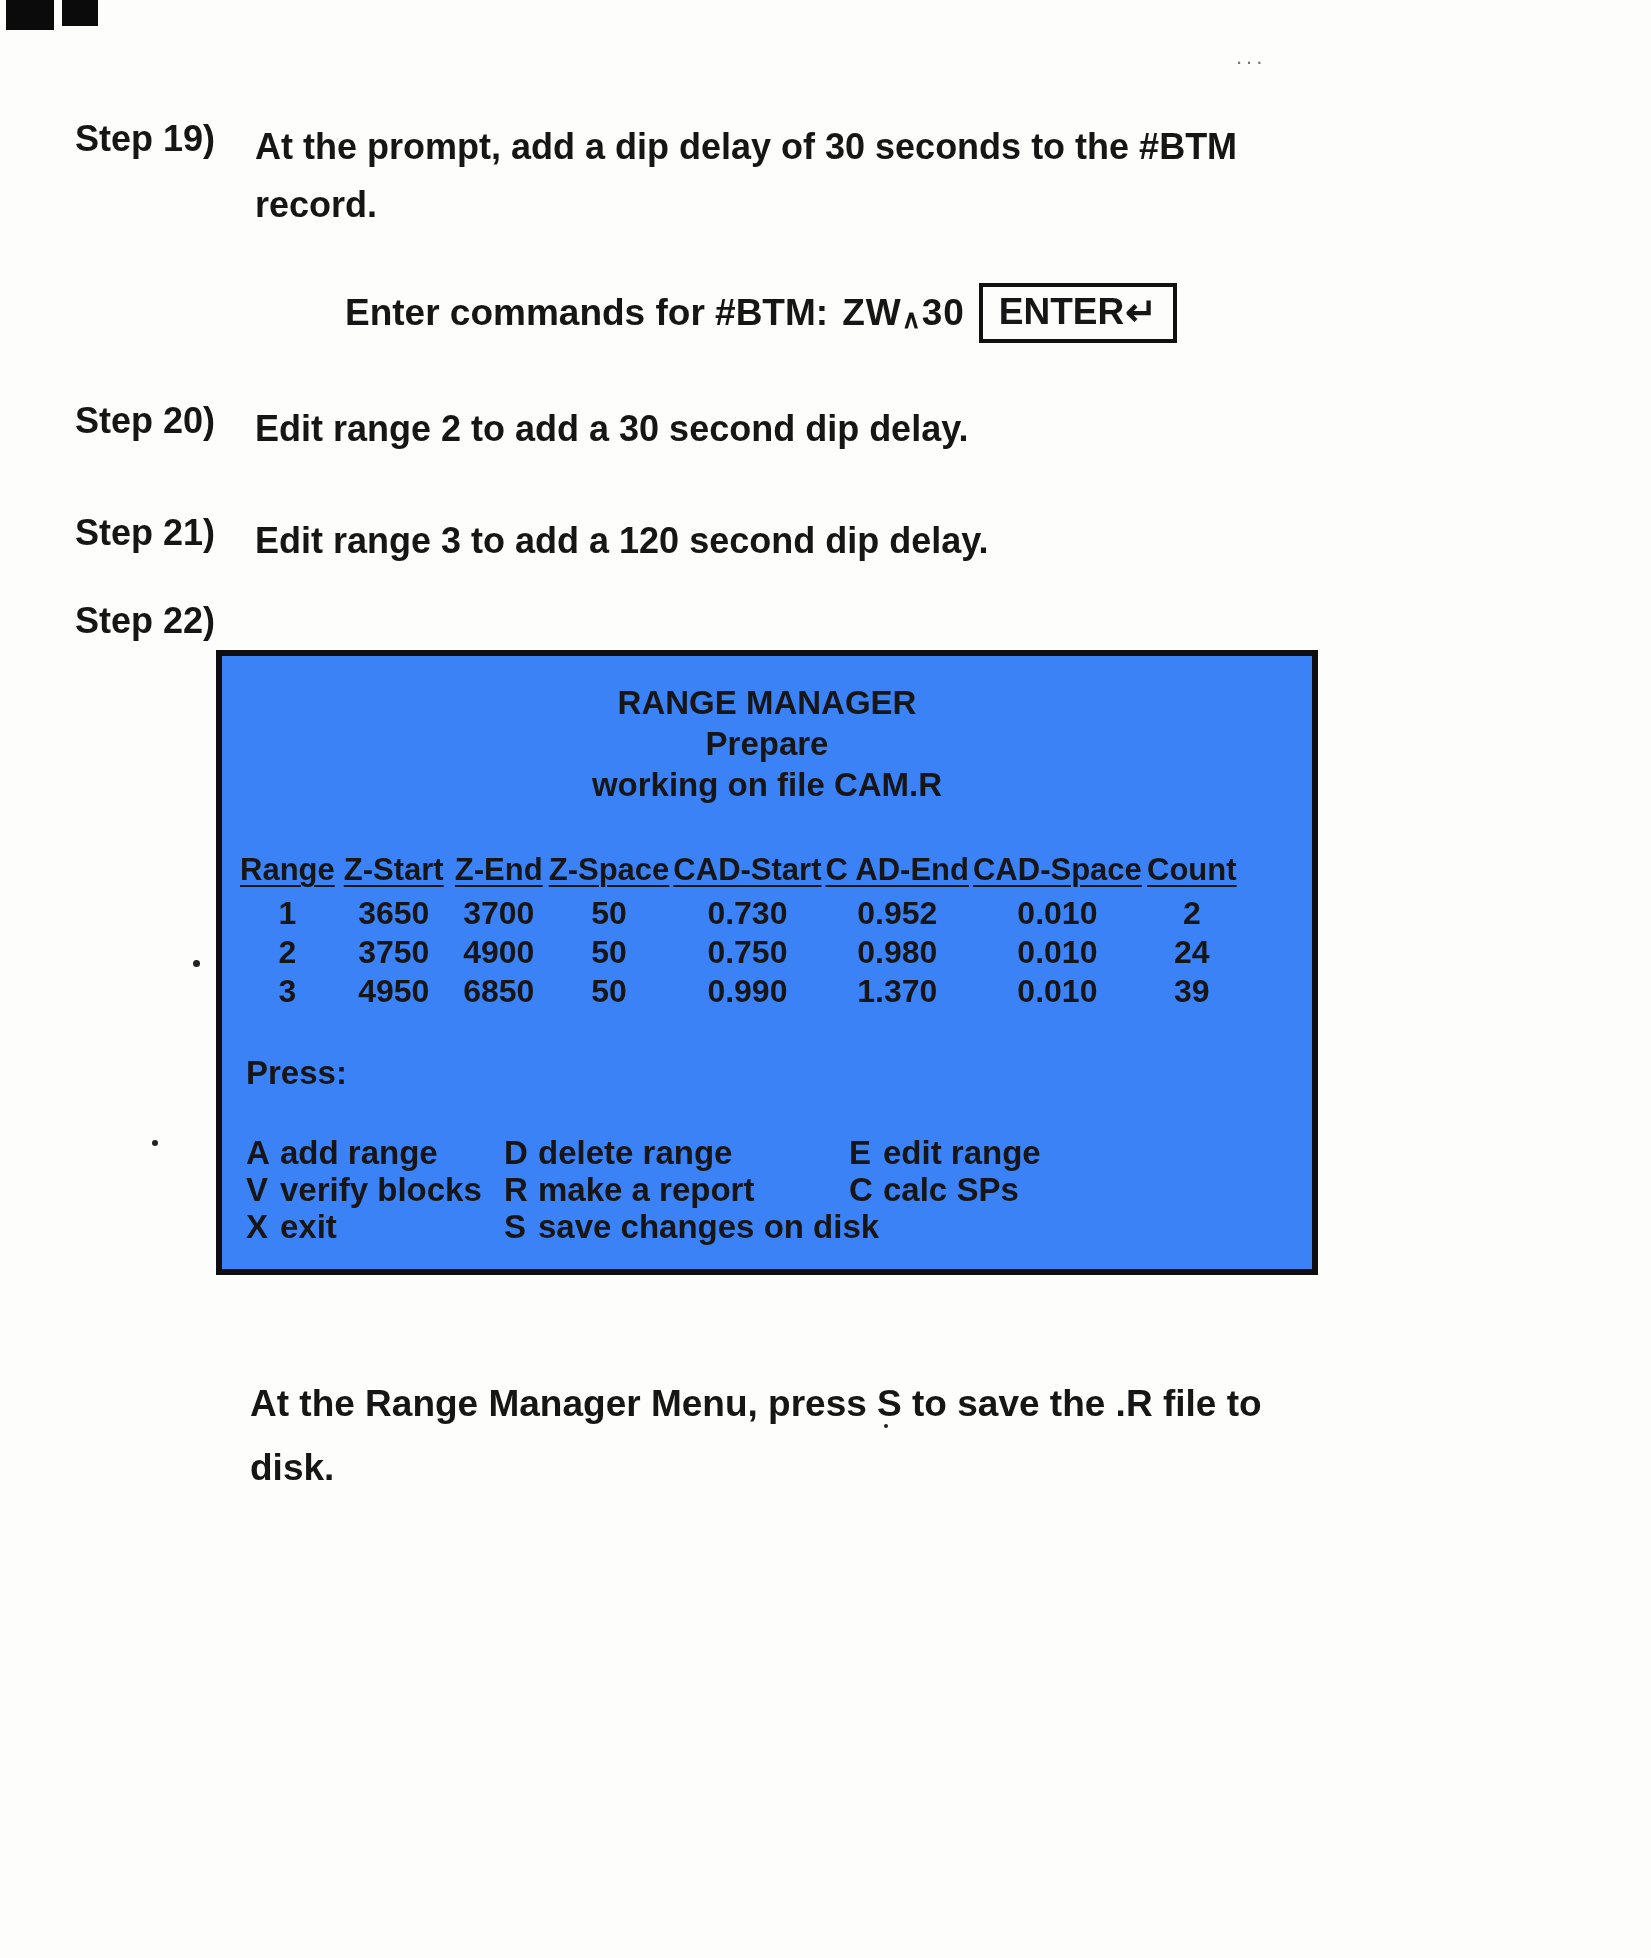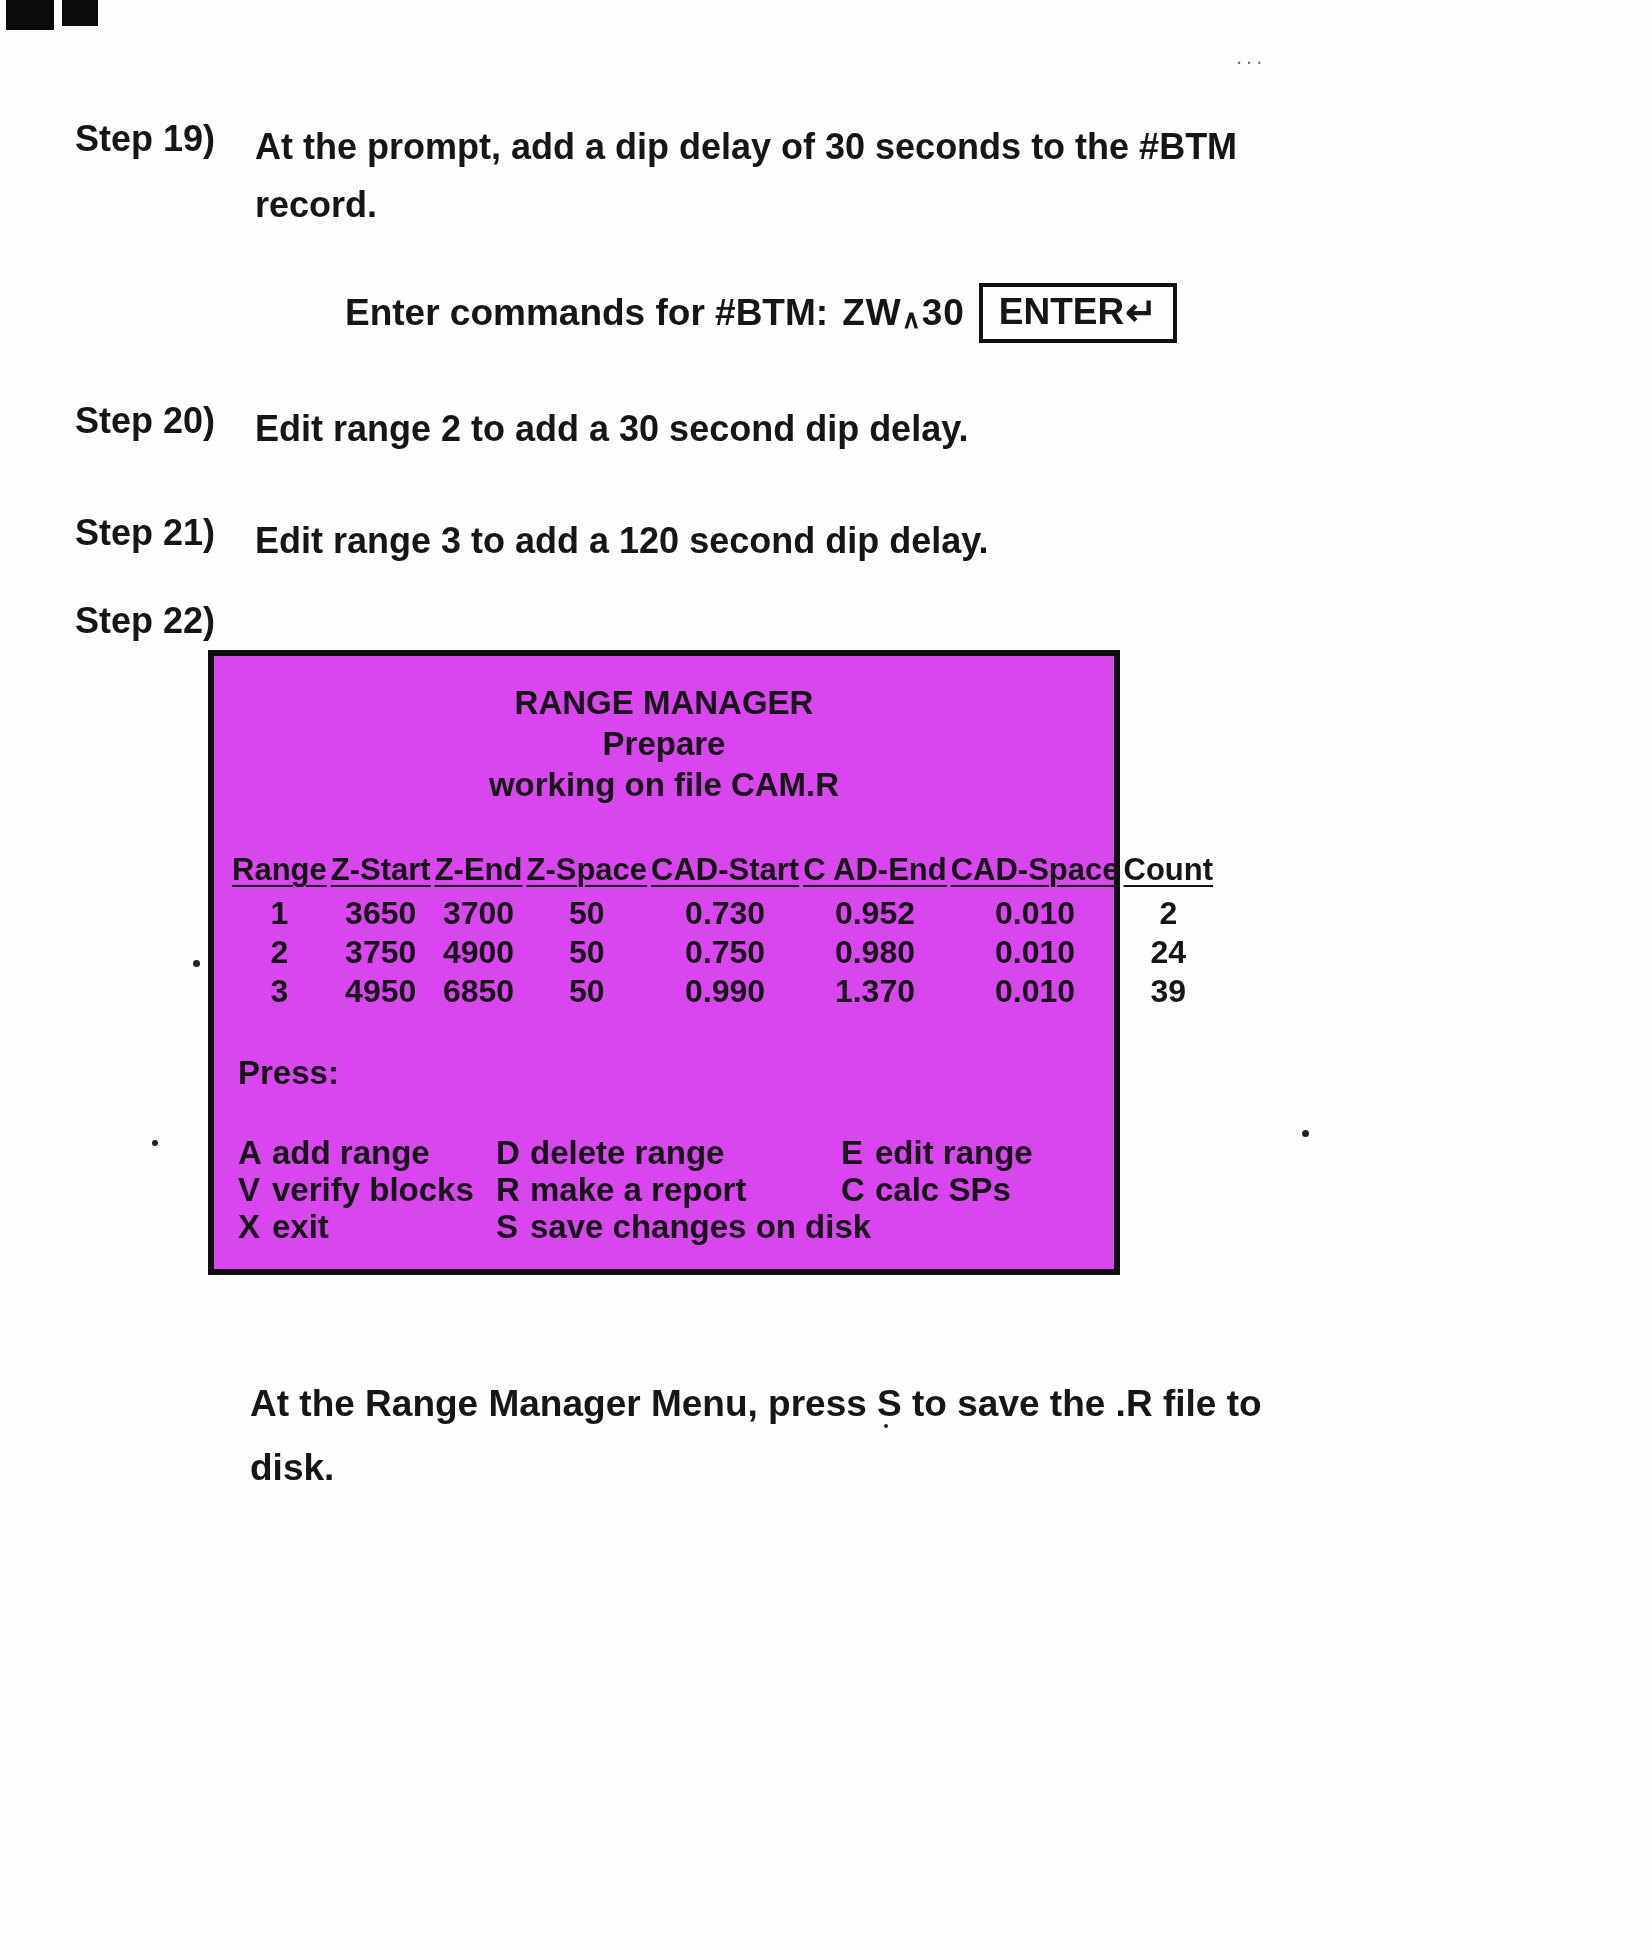--- a/index.html
+++ b/index.html
@@ -40,24 +40,24 @@
   .enter-key{
     display:inline-flex;align-items:center;gap:1px;
     border:4px solid #111;
     padding:4px 16px 6px 16px;
     font-weight:700;
   }
   .enter-arrow{font-weight:700;font-size:38px;line-height:1;}
 
   
   .screen{
-    position:absolute;left:208px;top:650px;
-    width:912px;height:625px;
+    position:absolute;left:216px;top:650px;
+    width:1102px;height:625px;
     border:6px solid #0e0e0e;
-    background:#d946ef;
+    background:#3b82f6;
     box-sizing:border-box;
     font-size:33px;font-weight:600;
   }
   .screen-titles{
     position:absolute;top:26px;left:0;right:0;
     text-align:center;line-height:41px;
   }
   .screen-table{
     position:absolute;top:196px;left:16px;
     border-collapse:collapse;table-layout:fixed;

